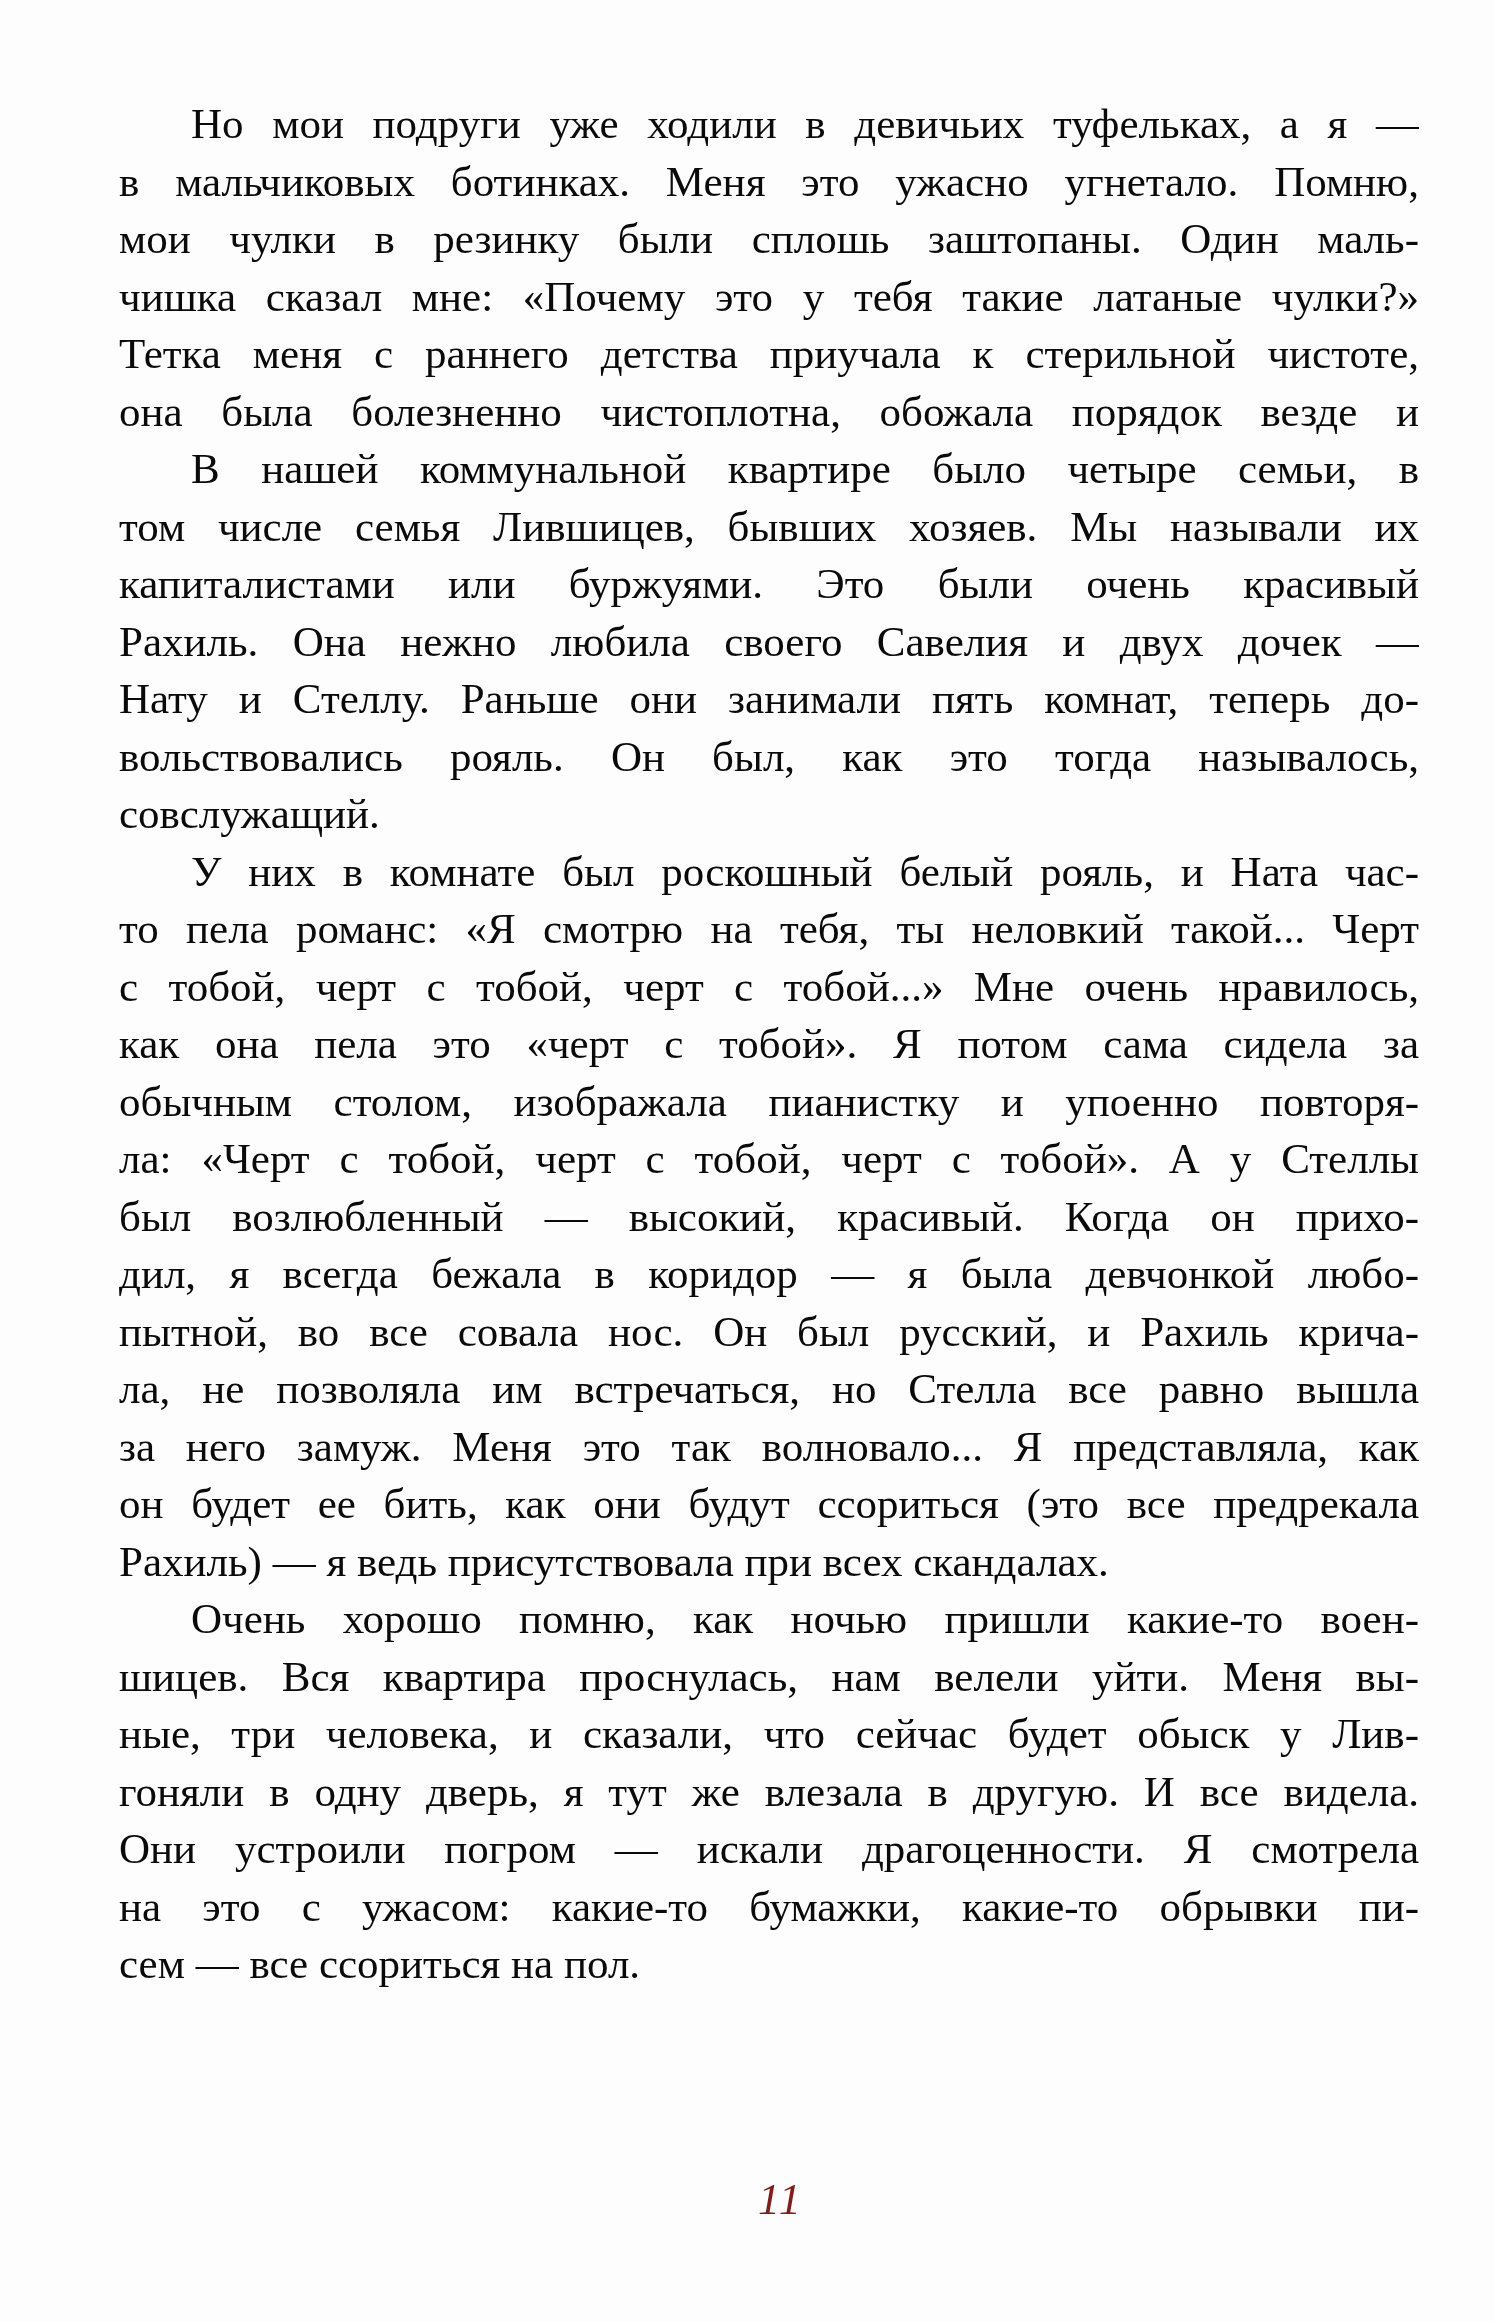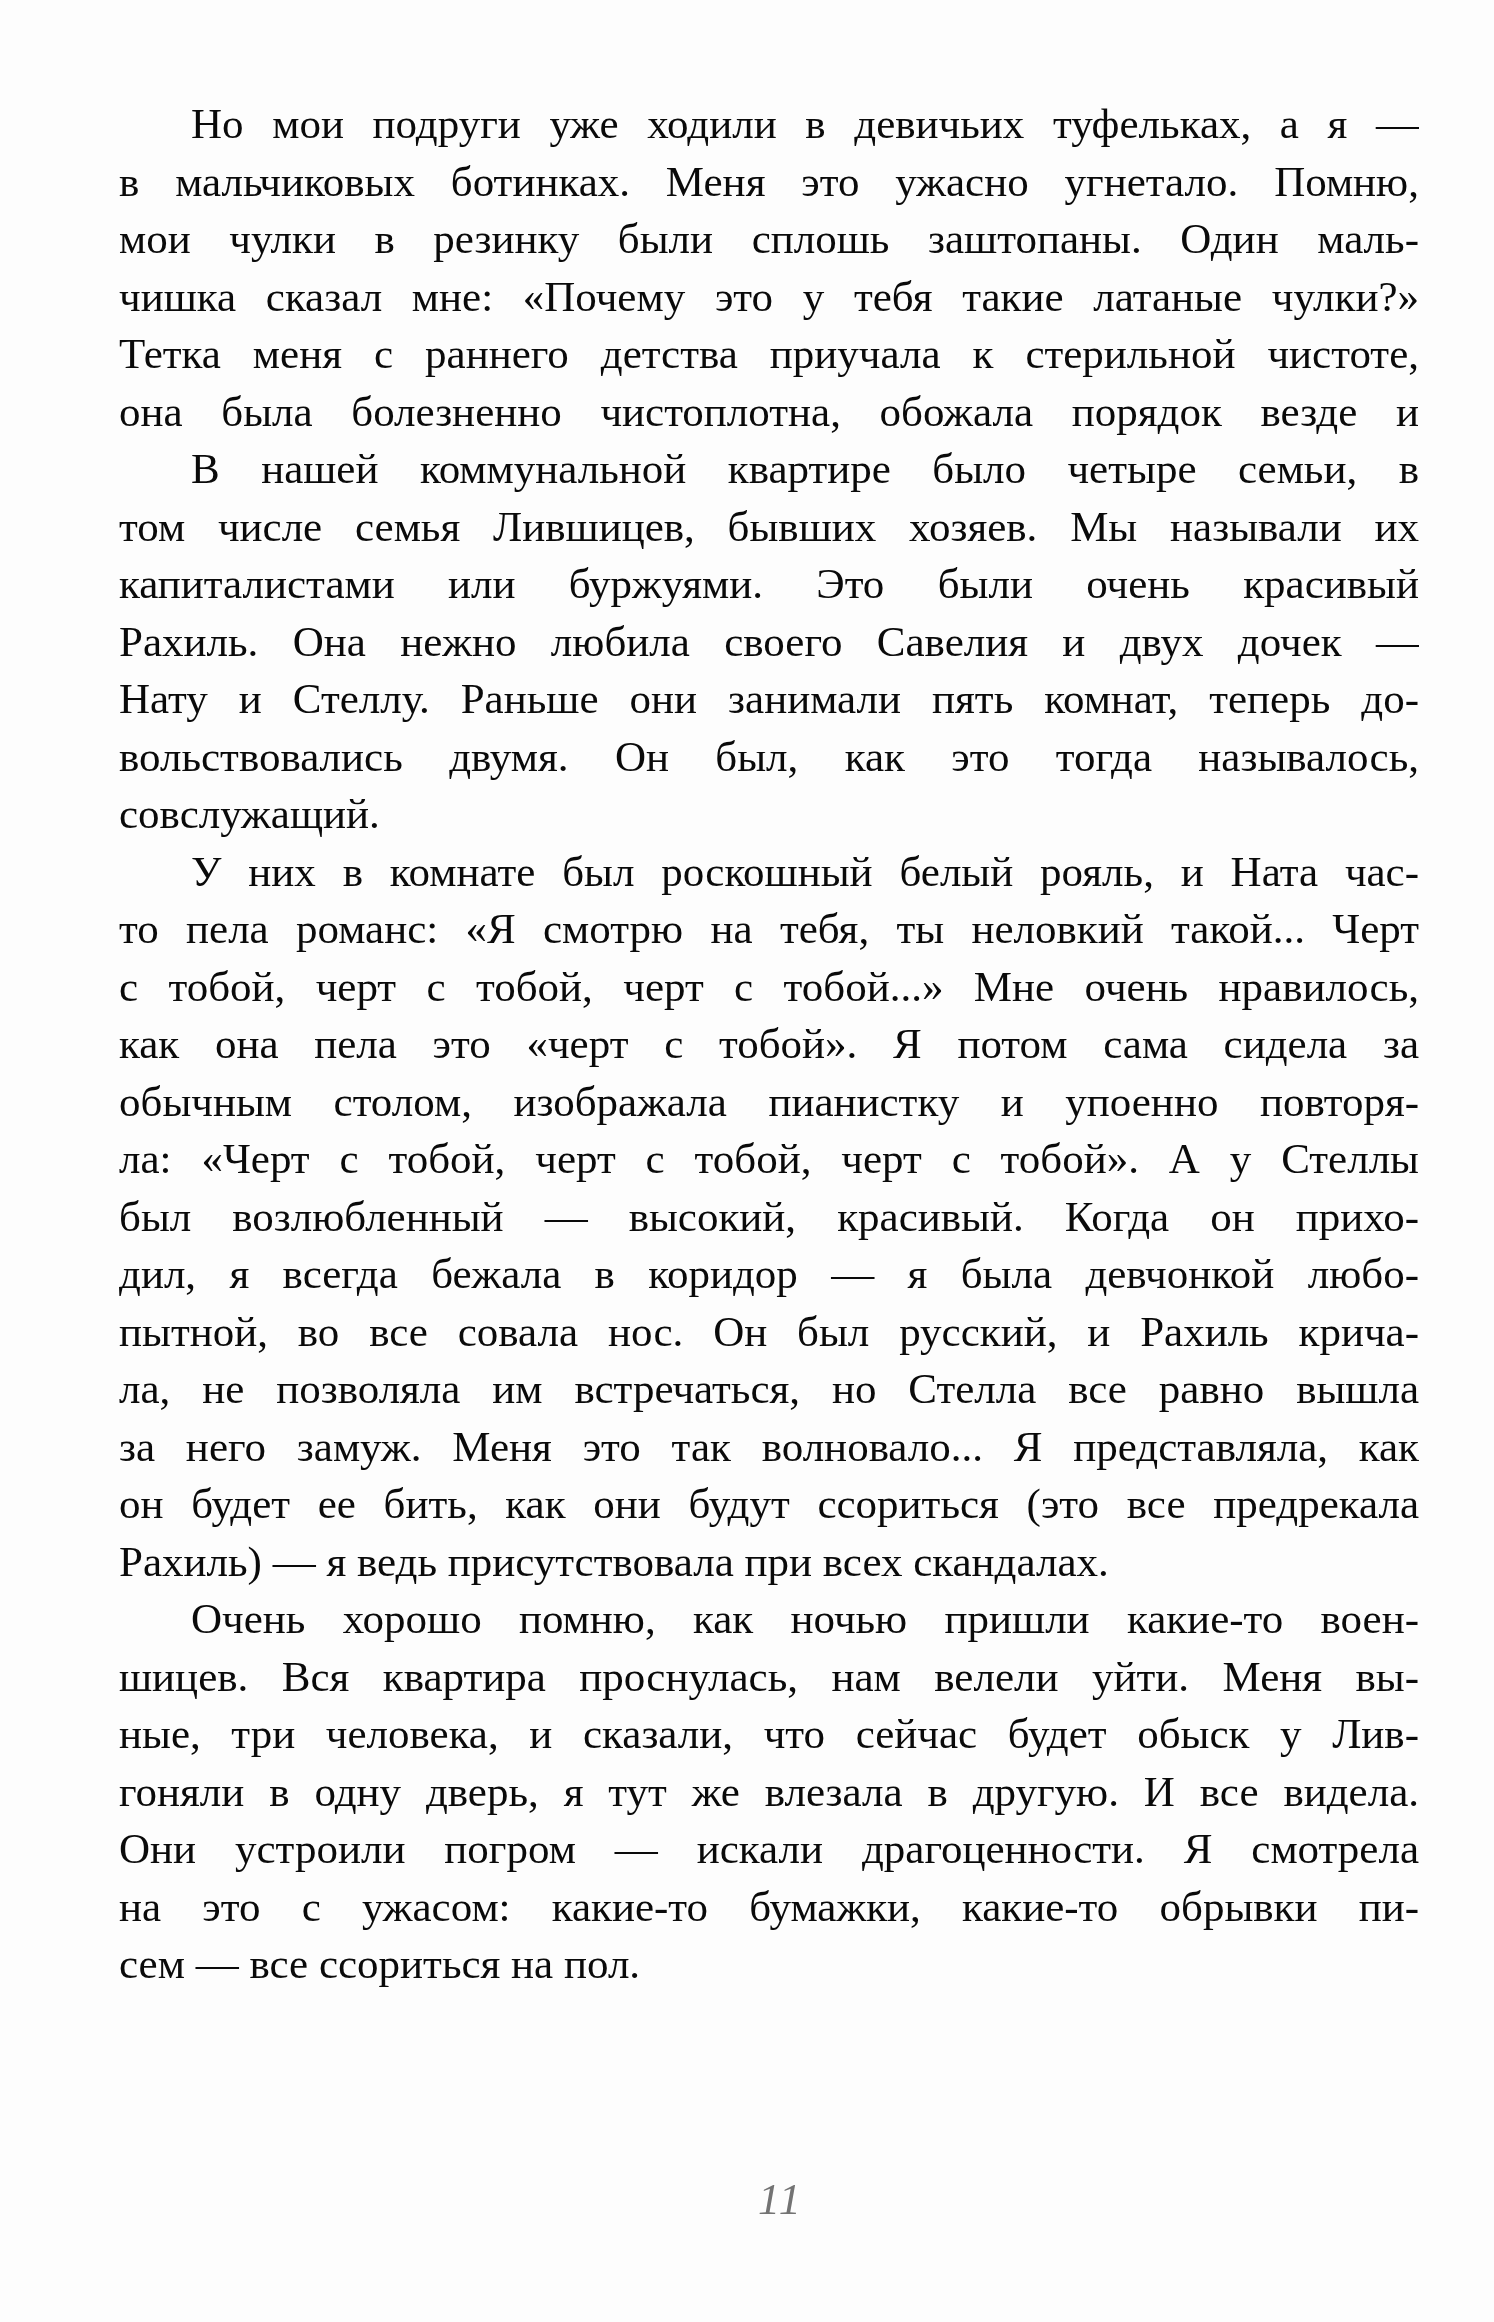--- a/index.html
+++ b/index.html
@@ -46,41 +46,41 @@
   .line.indent {
     text-indent: 72px;
   }
   .pagenum {
     position: absolute;
     left: 758px;
     top: 2175px;
     font-size: 44px;
     line-height: 50px;
     font-style: italic;
-    color: #737373;
+    color: #7f1d1d;
     letter-spacing: 2px;
   }
 </style>
 </head>
 <body>
 
 <div class="page">
   <div class="textblock">
       <div class="line indent">Но мои подруги уже ходили в девичьих туфельках, а я —</div>
       <div class="line">в мальчиковых ботинках. Меня это ужасно угнетало. Помню,</div>
       <div class="line">мои чулки в резинку были сплошь заштопаны. Один маль-</div>
       <div class="line">чишка сказал мне: «Почему это у тебя такие латаные чулки?»</div>
       <div class="line">Тетка меня с раннего детства приучала к стерильной чистоте,</div>
       <div class="line">она была болезненно чистоплотна, обожала порядок везде и</div>
       <div class="line indent">В нашей коммунальной квартире было четыре семьи, в</div>
       <div class="line">том числе семья Лившицев, бывших хозяев. Мы называли их</div>
       <div class="line">капиталистами или буржуями. Это были очень красивый</div>
       <div class="line">Рахиль. Она нежно любила своего Савелия и двух дочек —</div>
       <div class="line">Нату и Стеллу. Раньше они занимали пять комнат, теперь до-</div>
-      <div class="line">вольствовались двумя. Он был, как это тогда называлось,</div>
+      <div class="line">вольствовались рояль. Он был, как это тогда называлось,</div>
       <div class="line nojust">совслужащий.</div>
       <div class="line indent">У них в комнате был роскошный белый рояль, и Ната час-</div>
       <div class="line">то пела романс: «Я смотрю на тебя, ты неловкий такой... Черт</div>
       <div class="line">с тобой, черт с тобой, черт с тобой...» Мне очень нравилось,</div>
       <div class="line">как она пела это «черт с тобой». Я потом сама сидела за</div>
       <div class="line">обычным столом, изображала пианистку и упоенно повторя-</div>
       <div class="line">ла: «Черт с тобой, черт с тобой, черт с тобой». А у Стеллы</div>
       <div class="line">был возлюбленный — высокий, красивый. Когда он прихо-</div>
       <div class="line">дил, я всегда бежала в коридор — я была девчонкой любо-</div>
       <div class="line">пытной, во все совала нос. Он был русский, и Рахиль крича-</div>

